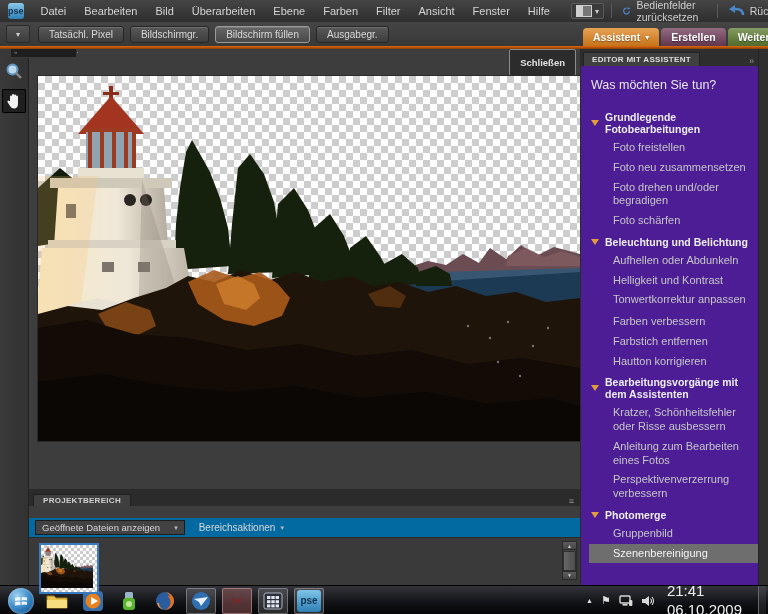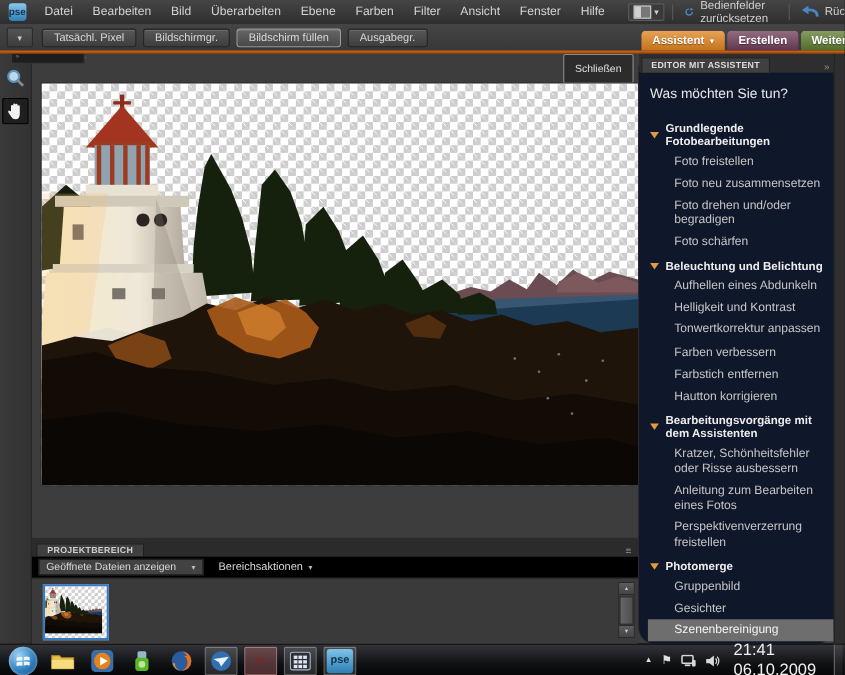--- a/index.html
+++ b/index.html
@@ -50,38 +50,38 @@
          display:flex;flex-direction:column;align-items:center;padding-top:10px;gap:6px;}
   .tool{width:24px;height:24px;display:flex;align-items:center;justify-content:center;border-radius:2px;}
   .tool.selected{background:#1f1f1f;box-shadow:inset 0 0 0 1px #000;}
 
   .center{flex:1;display:flex;flex-direction:column;background:#3d3d3d;min-width:0;}
   .canvas-area{height:441px;padding:0 0 0 9px;position:relative;}
   .canvas-head{height:27px;display:flex;justify-content:space-between;
                padding:0 4px 0 2px;}
   .nachher{font-size:10px;color:#b5b5b5;}
   .close-btn{font-size:9.5px;color:#e0e0e0;background:#2c2c2c;border:1px solid #8a8a8a;
-             border-radius:2px;padding:1px 10px;}
+             border-radius:2px;padding:1px 10px;font-weight:bold;}
   .canvas{width:542px;height:365px;position:relative;box-shadow:0 0 0 1px #2a2a2a;
           background-color:#fff;
           background-image:
             linear-gradient(45deg,#cdcdcd 25%,transparent 25%,transparent 75%,#cdcdcd 75%),
             linear-gradient(45deg,#cdcdcd 25%,transparent 25%,transparent 75%,#cdcdcd 75%);
           background-size:14px 14px;background-position:0 0,7px 7px;}
   .canvas svg{position:absolute;inset:0;}
 
   
   .project{height:95px;display:flex;flex-direction:column;border-top:1px solid #2a2a2a;}
   .proj-tabbar{height:16px;background:#2b2b2b;display:flex;align-items:flex-end;
                justify-content:space-between;padding:0 6px 0 4px;gap:27px;}
   .proj-tab{background:#3f3f3f;border:1px solid #1f1f1f;border-bottom:none;color:#d0d0d0;
             font-size:8px;font-weight:bold;letter-spacing:.3px;padding:1px 9px;}
   .proj-menu-icon{color:#999;font-size:9px;}
-  .proj-controls{height:19px;background:#000000;display:flex;align-items:center;gap:14px;
-                 padding-left:6px;border-bottom:1px solid #2a2a2a;}
+  .proj-controls{height:19px;background:#0369a1;display:flex;align-items:center;gap:14px;
+                 padding-left:6px;border-bottom:1px solid #2a2a2a;margin-top:12px;}
   .files-drop{display:flex;align-items:center;gap:14px;background:#424242;border:1px solid #1c1c1c;
               color:#d8d8d8;font-size:9.5px;padding:1px 6px;}
   .files-drop .arr,.actions .arr{font-size:7px;color:#bbb;}
   .actions{display:flex;align-items:center;gap:5px;color:#d8d8d8;font-size:10px;}
   .proj-strip{flex:1;background:#3a3a3a;position:relative;}
   .thumb{position:absolute;left:10px;top:5px;width:56px;height:47px;border:2px solid #3a7abf;
          background-color:#fff;
          background-image:
            linear-gradient(45deg,#ccc 25%,transparent 25%,transparent 75%,#ccc 75%),
            linear-gradient(45deg,#ccc 25%,transparent 25%,transparent 75%,#ccc 75%);
@@ -89,22 +89,22 @@
   .thumb svg{display:block;}
   .vscroll{position:absolute;right:3px;top:3px;bottom:5px;width:13px;background:#444;
            border:1px solid #2a2a2a;display:flex;flex-direction:column;align-items:center;}
   .vs-btn{width:100%;height:11px;background:linear-gradient(#5c5c5c,#454545);border-bottom:1px solid #2a2a2a;
           color:#ccc;font-size:5px;display:flex;align-items:center;justify-content:center;}
   .vs-btn.down{border-top:1px solid #2a2a2a;border-bottom:none;margin-top:auto;}
   .vs-thumb{width:11px;height:26px;margin-top:1px;background:linear-gradient(90deg,#666,#4e4e4e);
             border:1px solid #2e2e2e;}
 
   
-  .panel{width:177px;background:#0f172a;border-left:1px solid #2a2a2a;display:flex;
-         flex-direction:column;border-radius:15px;}
+  .panel{width:177px;background:#4c1d95;border-left:1px solid #2a2a2a;display:flex;
+         flex-direction:column;}
   .panel-tabstrip{height:17px;background:#2e2e2e;display:flex;align-items:flex-end;
                   justify-content:space-between;padding-right:4px;}
   .panel-tab{background:#404040;border:1px solid #222;border-bottom:none;color:#dedede;
              font-size:8px;font-weight:bold;letter-spacing:.3px;padding:2px 8px;margin-left:2px;}
   .panel-chev{color:#999;font-size:9px;}
   .panel-body{flex:1;padding:8px 6px 0 8px;overflow:hidden;}
   .question{color:#e8e8e8;font-size:12.5px;margin:4px 0 16px 2px;}
   .section{margin-bottom:2px;}
   .section-title{display:flex;align-items:center;gap:6px;padding:3px 0;color:#ededed;
                  font-size:10.5px;font-weight:bold;}
@@ -347,45 +347,44 @@
               <div class="item">Foto freistellen</div>
               <div class="item">Foto neu zusammensetzen</div>
               <div class="item">Foto drehen und/oder begradigen</div>
               <div class="item">Foto schärfen</div>
             </div>
             <div class="section">
               <div class="section-title">
                 <div class="tri"></div>
                 <div class="" style="display: inline;">Beleuchtung und Belichtung</div>
               </div>
-              <div class="item">Aufhellen eines Abdunkeln</div>
+              <div class="item">Aufhellen oder Abdunkeln</div>
               <div class="item">Helligkeit und Kontrast</div>
               <div class="item">Tonwertkorrektur anpassen</div>
             </div>
             <div class="section">
               <div class="item">Farben verbessern</div>
               <div class="item">Farbstich entfernen</div>
               <div class="item">Hautton korrigieren</div>
             </div>
             <div class="section">
               <div class="section-title">
                 <div class="tri"></div>
                 <div class="" style="display: inline;">Bearbeitungsvorgänge mit dem Assistenten</div>
               </div>
               <div class="item">Kratzer, Schönheitsfehler oder Risse ausbessern</div>
               <div class="item">Anleitung zum Bearbeiten eines Fotos</div>
-              <div class="item">Perspektivenverzerrung freistellen</div>
+              <div class="item">Perspektivenverzerrung verbessern</div>
             </div>
             <div class="section">
               <div class="section-title">
                 <div class="tri"></div>
                 <div class="" style="display: inline;">Photomerge</div>
               </div>
               <div class="item">Gruppenbild</div>
-              <div class="item">Gesichter</div>
               <div class="item selected">Szenenbereinigung</div>
             </div>
           </div>
       </div>
     </div>
     <div class="right-edge"></div>
   </div>
 
   <div class="taskbar">
     <div class="start-orb">

